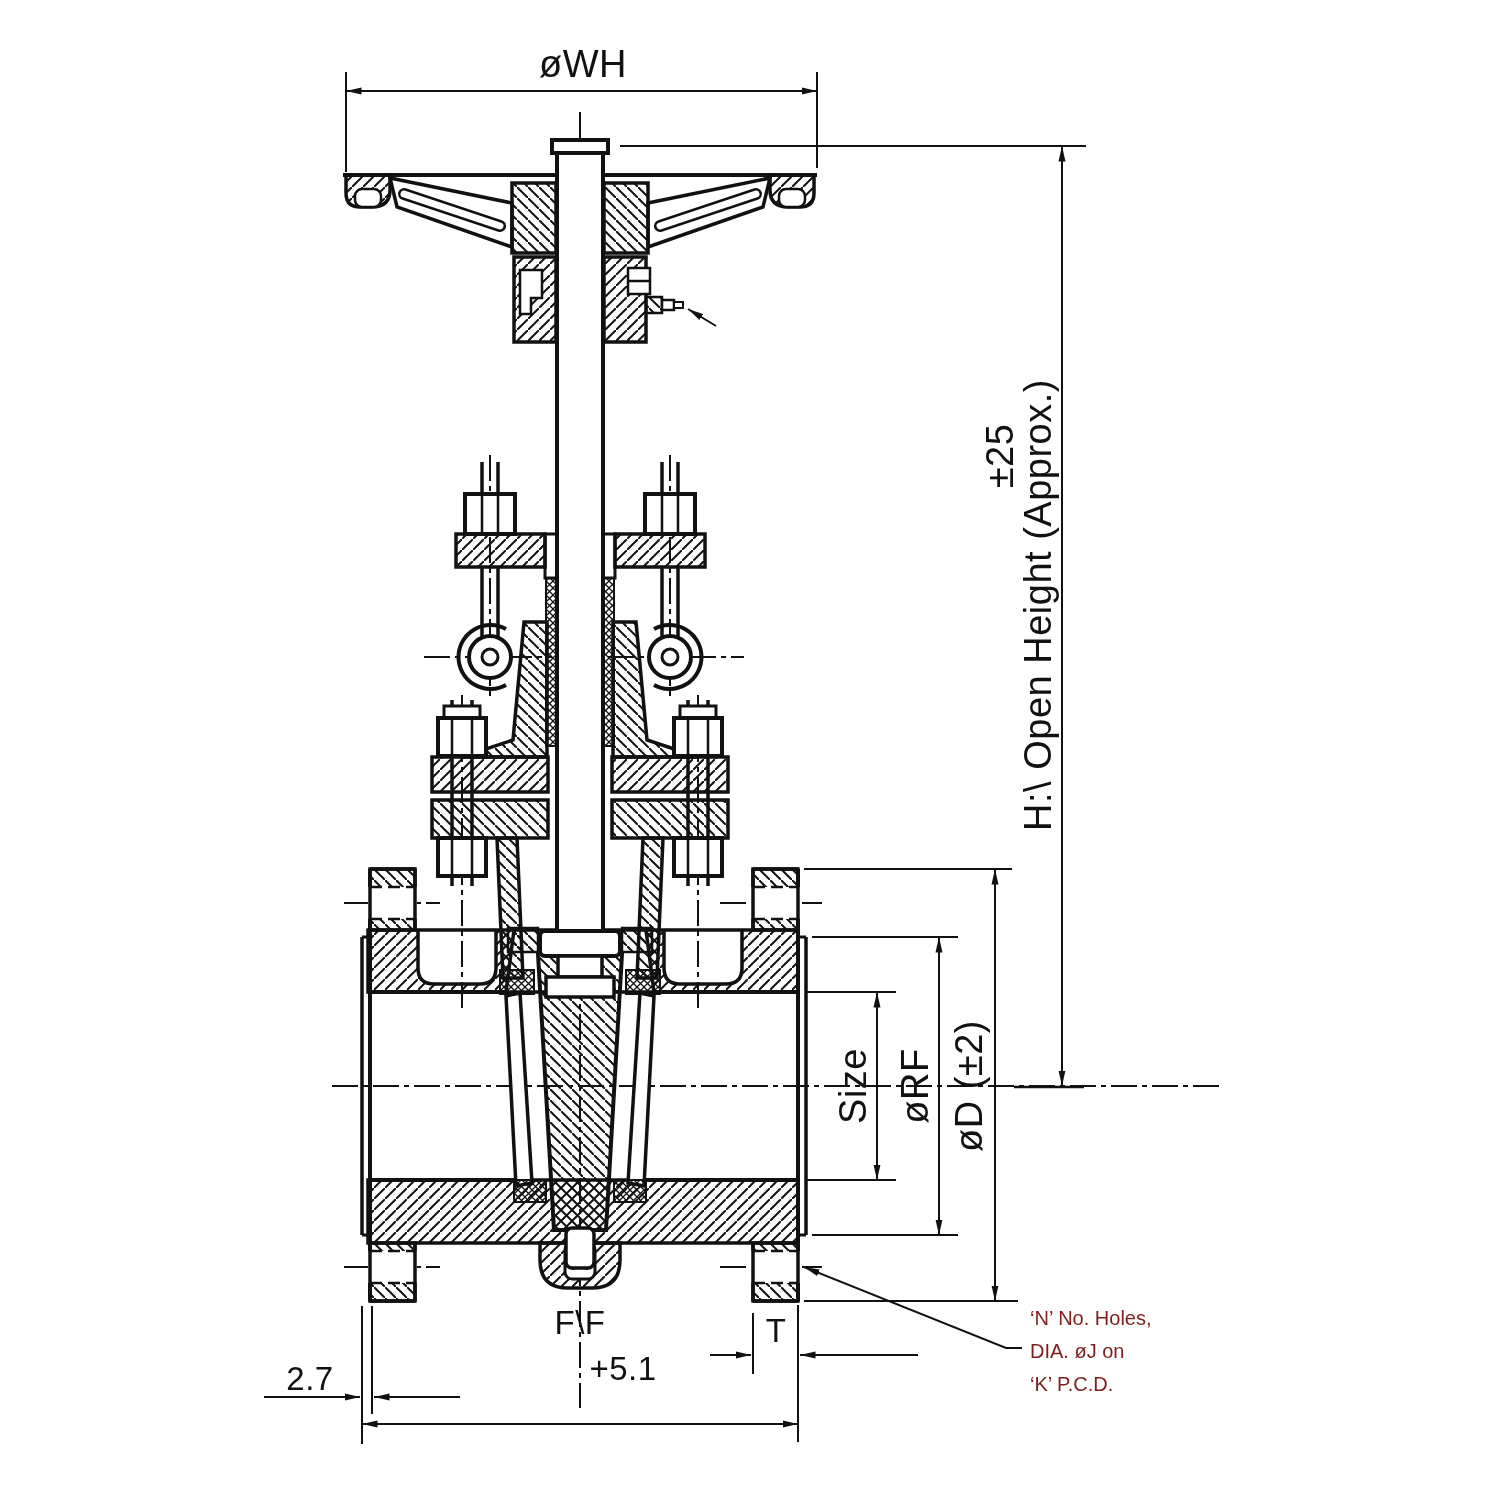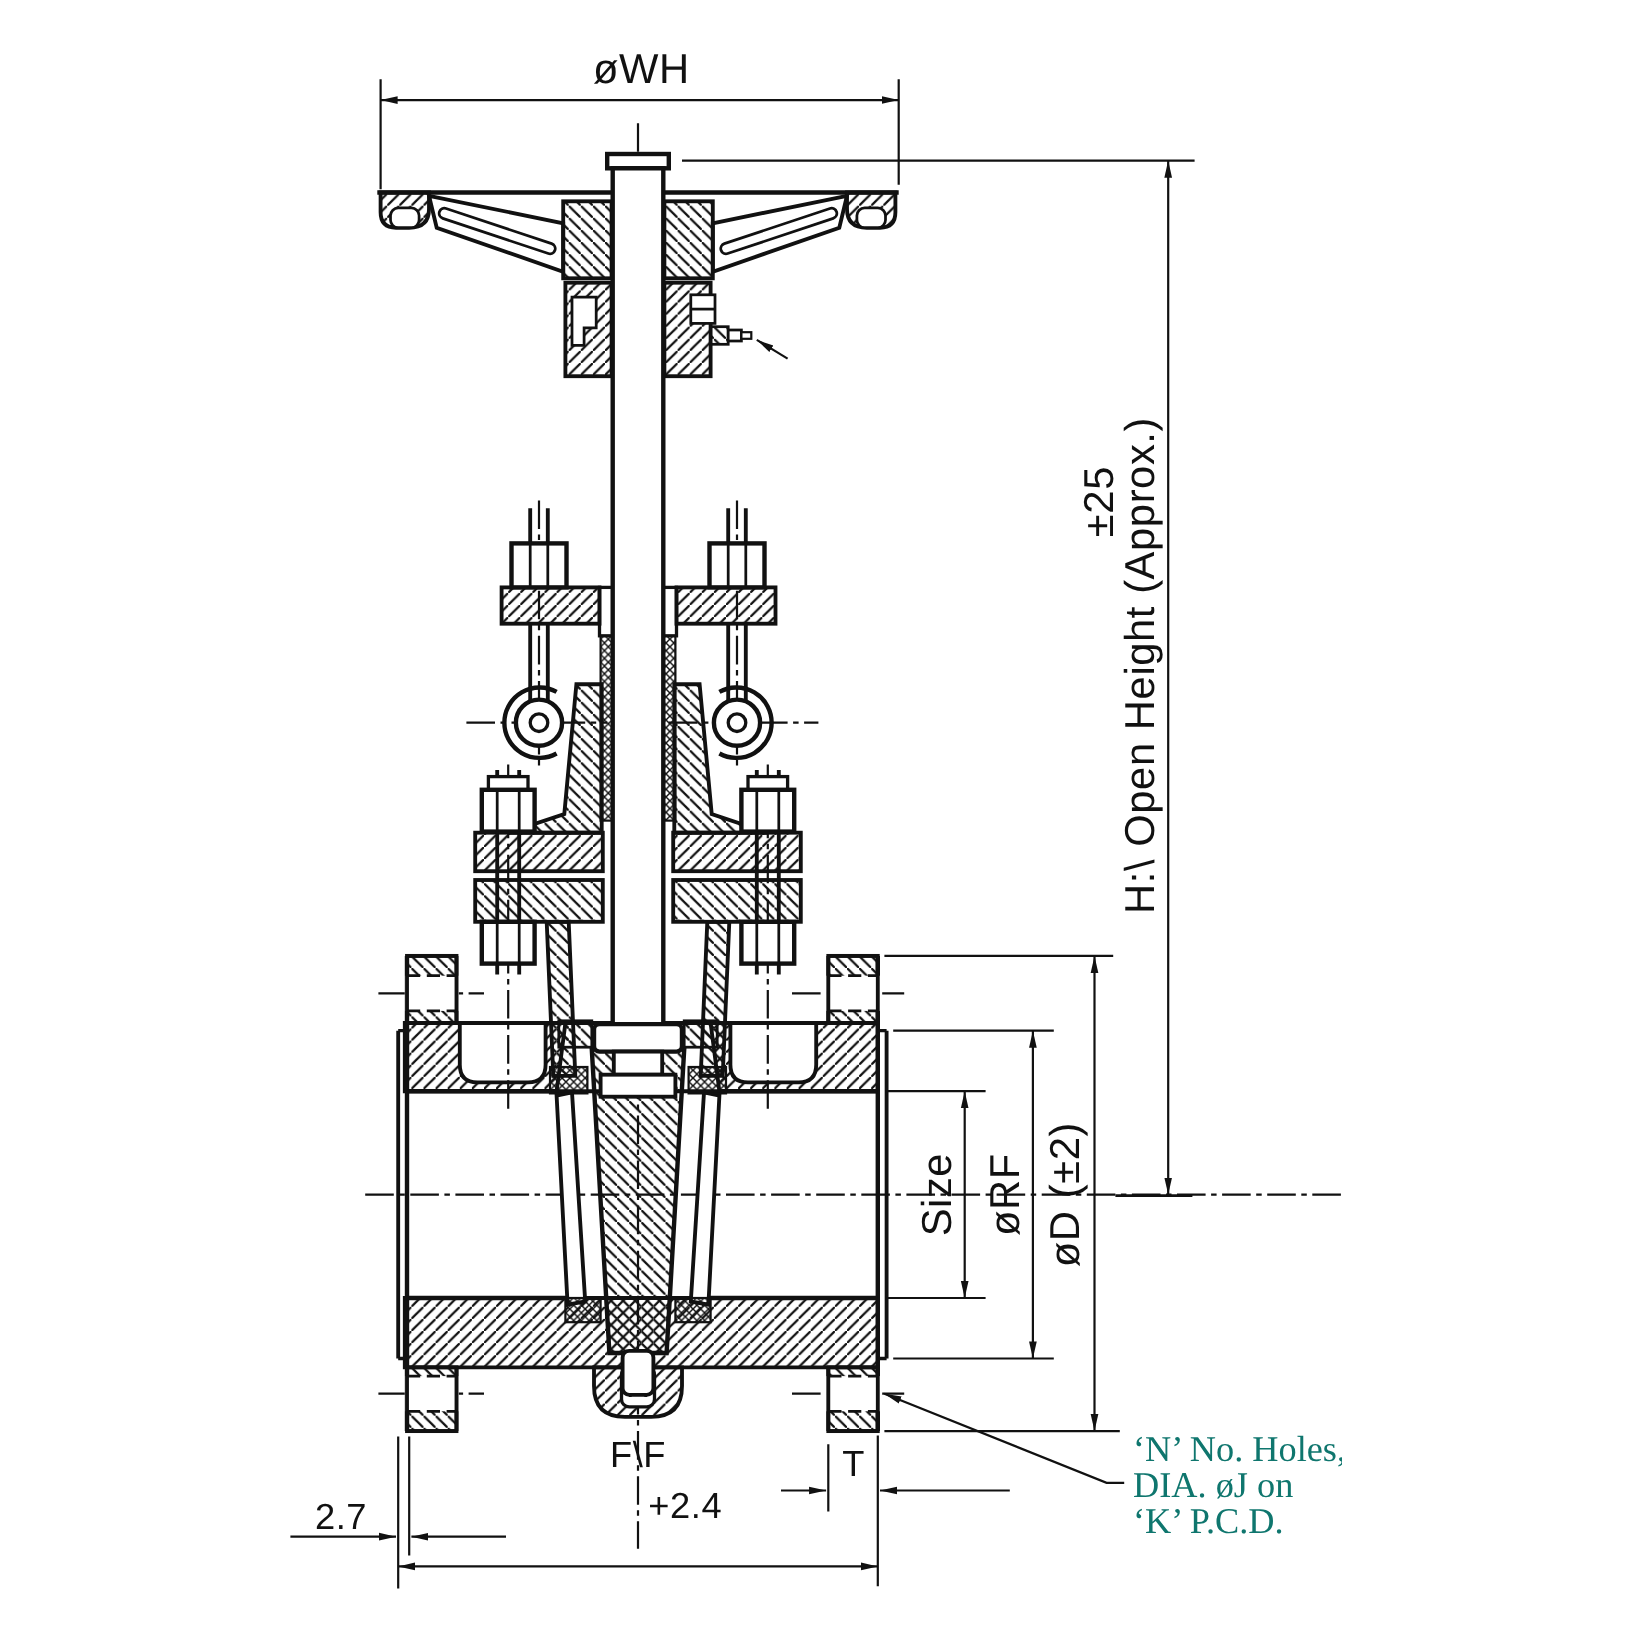--- a/index.html
+++ b/index.html
@@ -3,21 +3,21 @@
 <meta charset="utf-8">
 <style>
   html,body{margin:0;padding:0;background:#fff;}
   #stage{position:relative;width:1220px;height:1500px;background:#fff;overflow:hidden;
          font-family:"Liberation Sans",sans-serif;color:#111;}
   #stage svg{position:absolute;left:0;top:0;}
   .lbl{position:absolute;transform:translate(-50%,-50%);white-space:nowrap;
        font-size:38px;color:#111;letter-spacing:0.5px;}
   .lbl.small{font-size:33px;}
   .lbl.rot{transform:translate(-50%,-50%) rotate(-90deg);}
-  .note{position:absolute;font-size:33px;line-height:33px;color:#0f766e;white-space:nowrap;font-family:Liberation Serif, serif;}
+  .note{position:absolute;font-size:20px;line-height:33px;color:#7f1d1d;white-space:nowrap;}
   .note div{display:block;}
 </style>
 </head>
 <body>
 
 <div id="stage">
 <svg width="1500" height="1500" viewBox="0 0 1500 1500">
   <defs>
     <pattern id="hA" patternUnits="userSpaceOnUse" width="11" height="11">
       <path d="M-2,13 L13,-2" stroke="#111" stroke-width="2" fill="none"></path>
@@ -216,21 +216,21 @@
 </svg>
 
   <div class="lbl" style="left:583px;top:64px">øWH</div>
   <div class="lbl rot" style="left:1000px;top:456px">±25</div>
   <div class="lbl rot" style="left:1038px;top:605px">H:\ Open Height (Approx.)</div>
   <div class="lbl rot" style="left:853px;top:1086px">Size</div>
   <div class="lbl rot" style="left:915px;top:1086px">øRF</div>
   <div class="lbl rot" style="left:969px;top:1086px">øD (±2)</div>
   <div class="lbl small" style="left:776px;top:1331px">T</div>
   <div class="lbl small" style="left:310px;top:1379px">2.7</div>
-  <div class="lbl small" style="left:623px;top:1369px">+2.4</div>
+  <div class="lbl small" style="left:623px;top:1369px">+5.1</div>
   <div class="lbl small" style="left:580px;top:1323px">F\F</div>
 
   <div class="note" style="left:1030px;top:1302px">
     <div>‘N’ No. Holes,</div>
     <div>DIA. øJ on</div>
     <div>‘K’ P.C.D.</div>
   </div>
 </div>
 
 </body></html>

